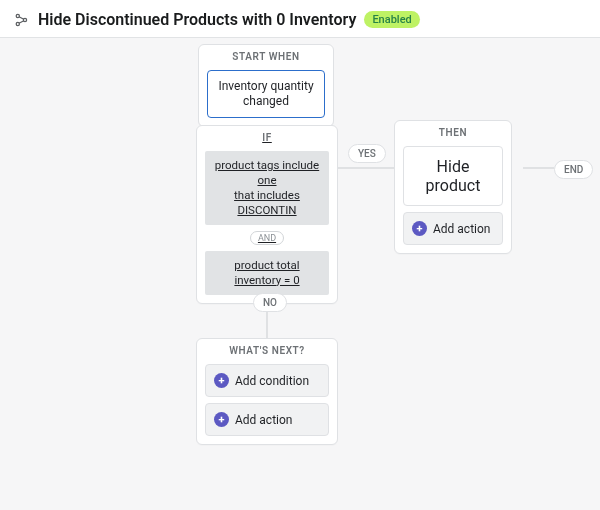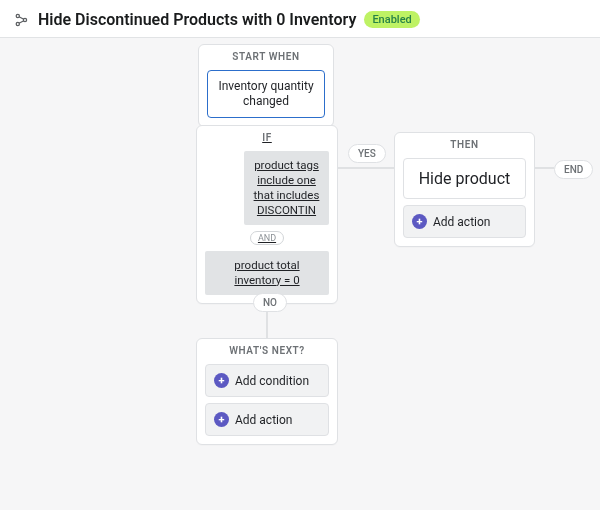--- a/index.html
+++ b/index.html
@@ -66,34 +66,34 @@
     <div class="node" style="left:198px; top:6px; width:136px;">
       <div class="node-header">START WHEN</div>
       <div class="node-body">
         <div class="trigger">Inventory quantity changed</div>
       </div>
     </div>
 
     <div class="node" style="left:196px; top:87px; width:142px;text-decoration:underline;">
       <div class="node-header">IF</div>
       <div class="node-body">
-        <div class="cond" style="white-space:pre-line;margin-left:39px;">product tags include one
+        <div class="cond" style="white-space:pre-line;">product tags include one
 that includes DISCONTIN</div>
         <div class="and-pill">AND</div>
         <div class="cond">product total inventory = 0</div>
       </div>
     </div>
 
     <div class="pill" style="left:348px; top:106px;">YES</div>
 
     <div class="pill" style="left:253px; top:255px;">NO</div>
 
     <div class="pill" style="left:554px; top:122px;">END</div>
 
-    <div class="node" style="left:394px; top:94px; width:141px;">
+    <div class="node" style="left:394px; top:82px; width:118px;">
       <div class="node-header">THEN</div>
       <div class="node-body">
         <div class="action-card">Hide product</div>
         <div class="add-row">
           <span class="plus">+</span>
           <span>Add action</span>
         </div>
       </div>
     </div>
 

